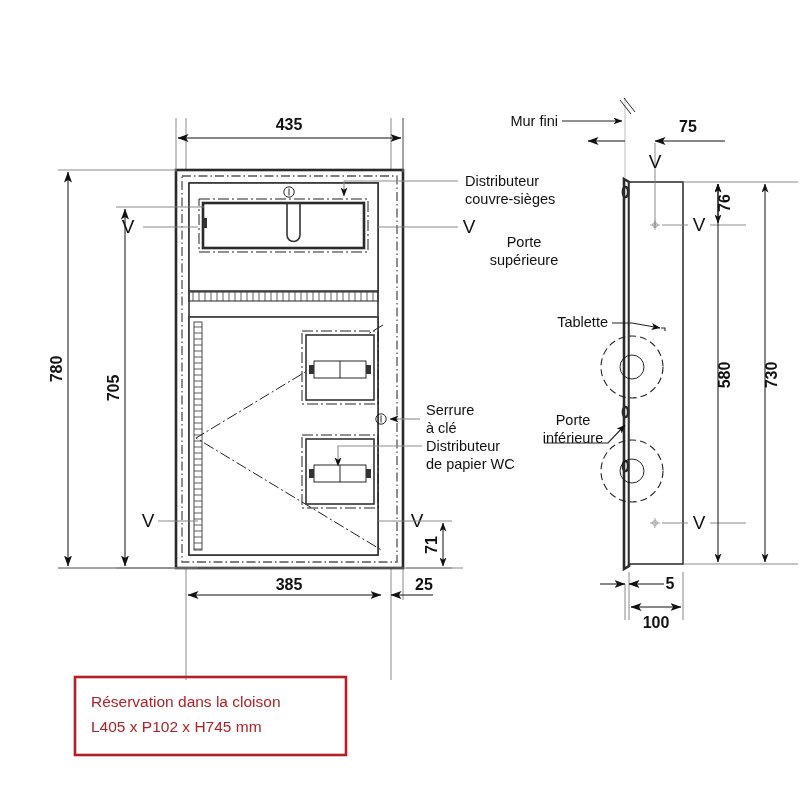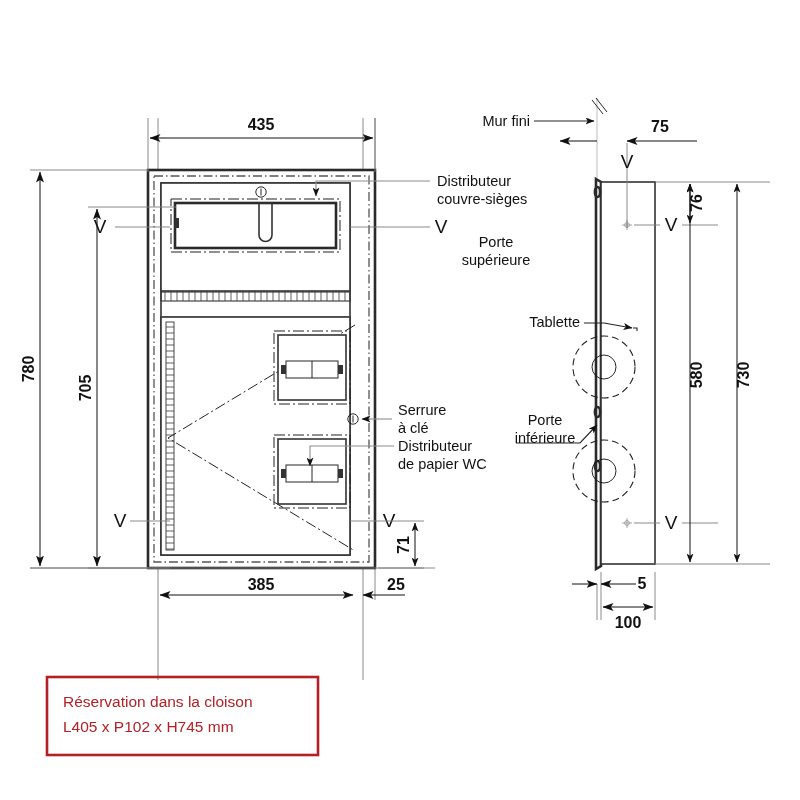--- a/index.html
+++ b/index.html
@@ -1,18 +1,18 @@
 <!DOCTYPE html>
 <html><head>
 <meta charset="utf-8">
 <style>
   html,body{margin:0;padding:0;background:#ffffff;}
   body{width:800px;height:800px;overflow:hidden;
        font-family:"Liberation Sans","DejaVu Sans",sans-serif;}
-  #stage{position:relative;width:640px;height:800px;}
+  #stage{position:relative;width:640px;height:800px;margin-left:28px;}
   svg#drawing{position:absolute;left:0;top:0;width:800px;height:800px;display:block;}
   text{font-family:"Liberation Sans","DejaVu Sans",sans-serif;fill:#111111;}
   .dim-txt{font-size:16px;font-weight:600;}
   .lbl-txt{font-size:14.5px;}
   .vmark{font-size:19px;font-weight:400;}
   .red-txt{font-size:15.5px;fill:#b32025;}
   .thin{stroke:#111;stroke-width:0.9;fill:none;}
   .xthin{stroke:#9a9a9a;stroke-width:0.9;fill:none;}
   .med{stroke:#333;stroke-width:1.6;fill:none;}
   .thick{stroke:#2a2a2a;stroke-width:2.6;fill:none;}

